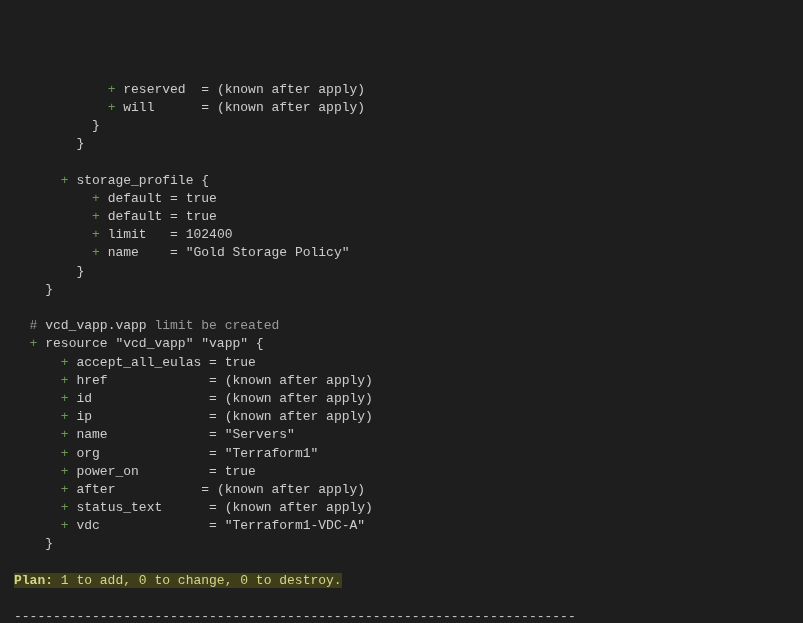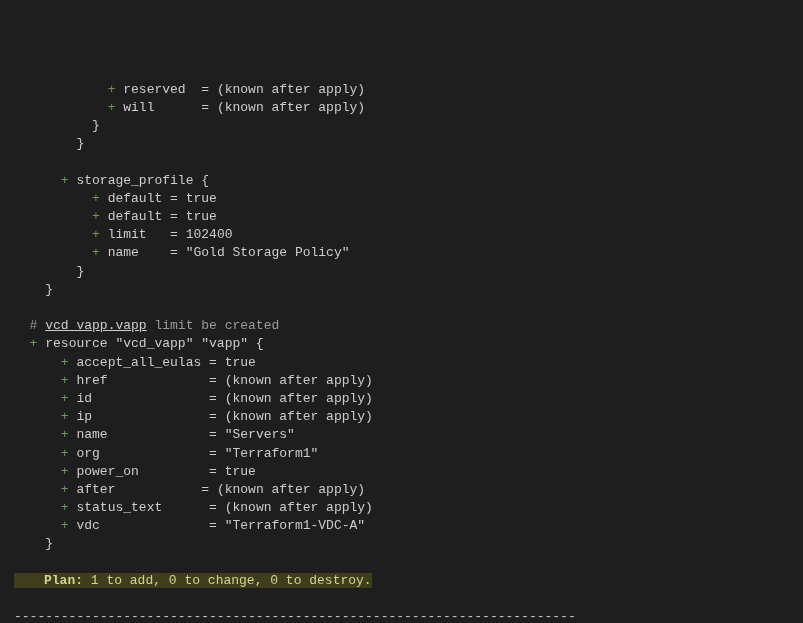--- a/index.html
+++ b/index.html
@@ -17,30 +17,28 @@
       white-space: pre;
     }
     .plus {
       color: #6a9955;
     }
     .comment {
       color: #999999;
     }
     .resource-name {
       color: #cccccc;
-      text-decoration: underline;
     }
     .plan-line {
       background-color: #3e3e1a;
       color: #d4d48a;
       display: inline;
     }
     .plan-label {
       font-weight: bold;
-      margin-left: 30px;
     }
     .separator {
       color: #cccccc;
     }
   </style>
 </head>
 <body>
 
 
 

